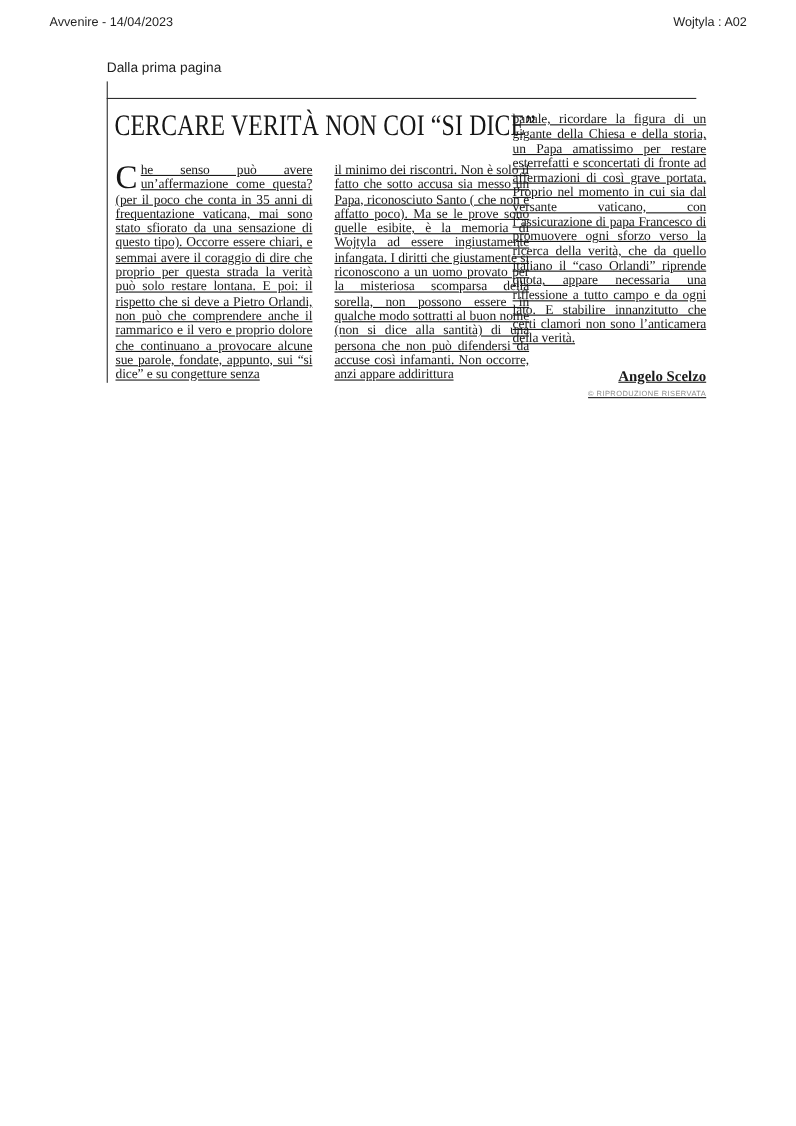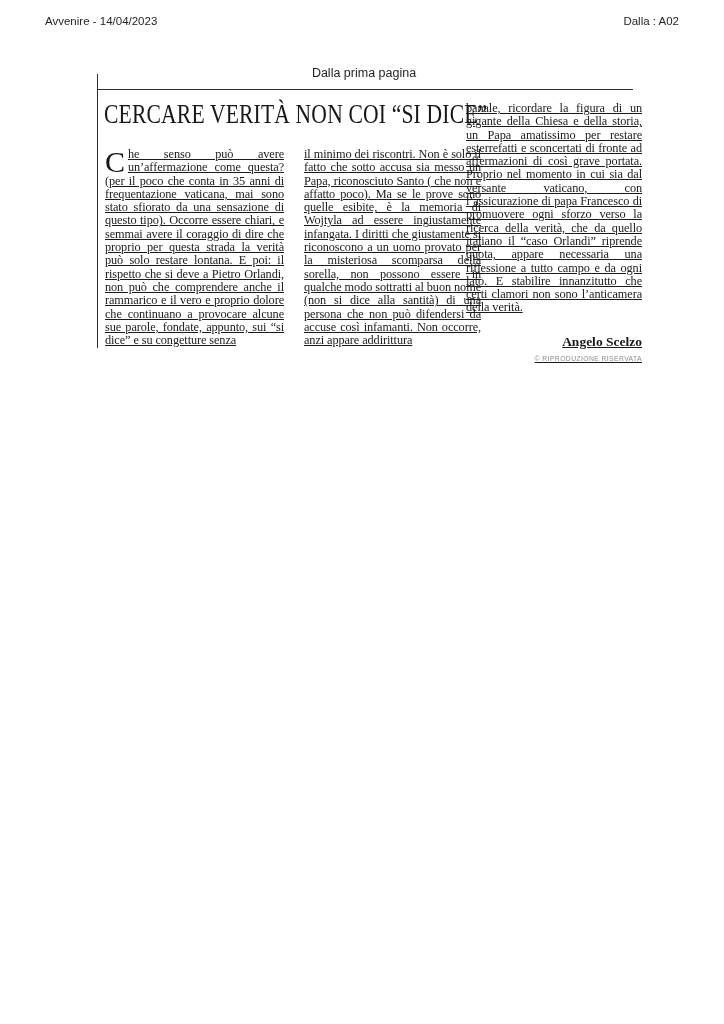--- a/index.html
+++ b/index.html
@@ -28,23 +28,23 @@
     justify-content: space-between;
     font-family: "Liberation Sans", sans-serif;
     font-size: 11.5px;
     color: #1f1f1f;
   }
 
   
   .kicker {
     position: absolute;
     left: 97px;
-    top: 66px;
+    top: 54px;
     width: 534px;
-    text-align: center;
+    text-align: left;
     font-family: "Liberation Sans", sans-serif;
     font-size: 12.5px;
     color: #1f1f1f;
   }
   .h-rule {
     position: absolute;
     left: 97px;
     top: 89px;
     width: 536px;
     height: 1px;
@@ -128,21 +128,21 @@
     color: #1f1f1f;
   }
 </style>
 </head>
 <body>
 
 <div class="page">
 
   <header class="topbar">
     <span>Avvenire - 14/04/2023</span>
-    <span>Dalla : A02</span>
+    <span>Wojtyla : A02</span>
   </header>
 
   <div class="kicker">Dalla prima pagina</div>
   <div class="h-rule"></div>
   <div class="v-rule"></div>
 
   <h1 class="headline">CERCARE VERITÀ NON COI “SI DICE”</h1>
 
   <div class="col col1">
     <span class="dropcap">C</span><span>he senso può avere un’affermazione come questa? (per il poco che conta in 35 anni di frequentazione vaticana, mai sono stato sfiorato da una sensazione di questo tipo). Occorre essere chiari, e semmai avere il coraggio di dire che proprio per questa strada la verità può solo restare lontana. E poi: il rispetto che si deve a Pietro Orlandi, non può che comprendere anche il rammarico e il vero e proprio dolore che continuano a provocare alcune sue parole, fondate, appunto, sui “si dice” e su congetture senza</span>

